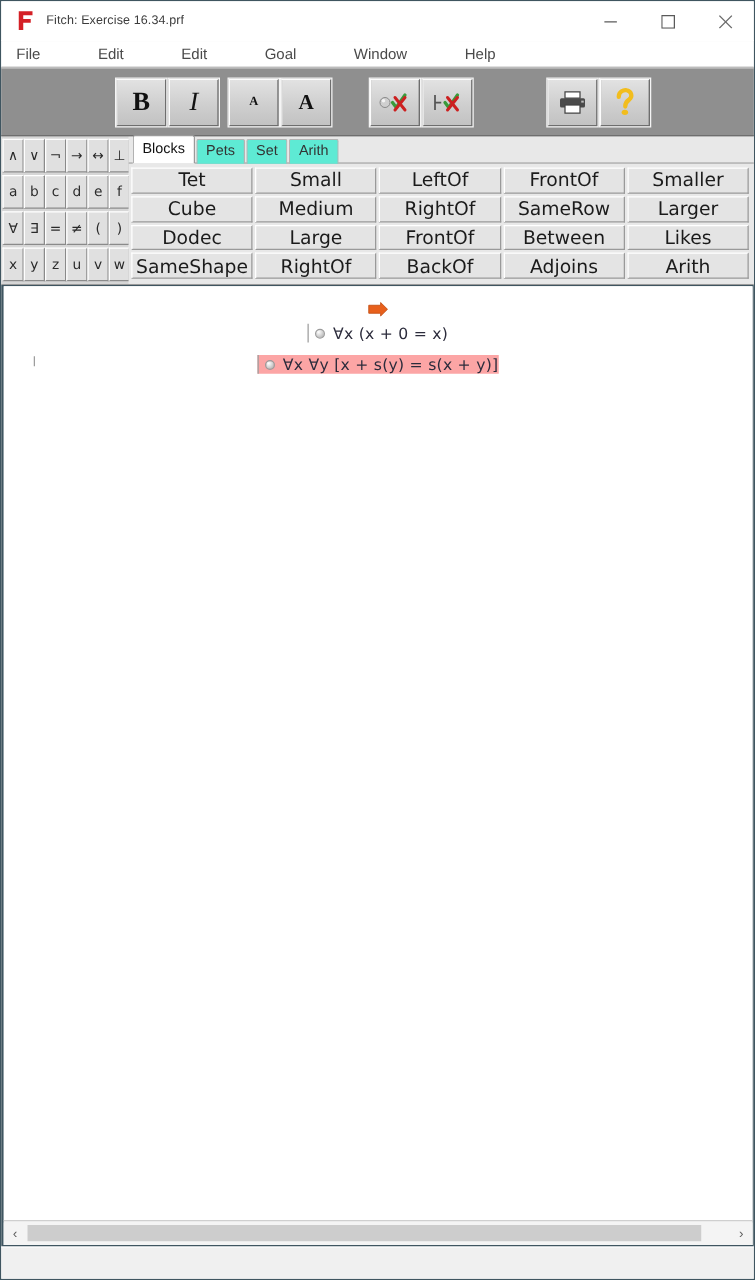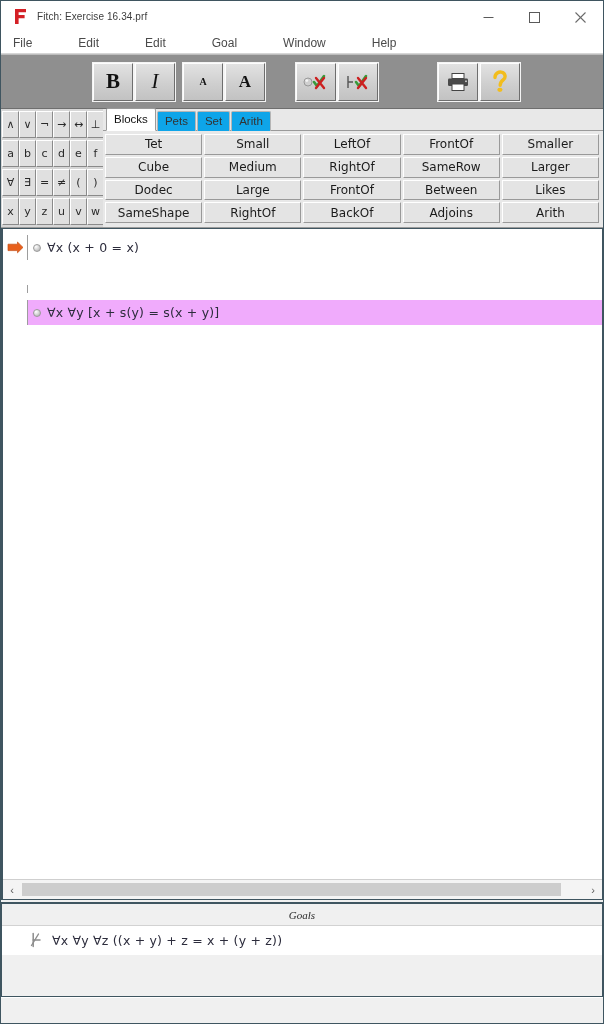--- a/index.html
+++ b/index.html
@@ -127,21 +127,21 @@
   .tabstrip {
     height: 22px; flex: 0 0 22px;
     display: flex; align-items: flex-end;
     padding-left: 3px;
     background: #e8e8e8;
     border-bottom: 1px solid #9a9a9a;
   }
   .tab {
     font-size: 11.5px; color: #333;
     padding: 3px 7px 3px 7px;
-    background: #0ea5e9;
+    background: #5eead4;
     border-top: 1px solid #b5b5b5;
     border-left: 1px solid #b5b5b5;
     border-right: 1px solid #b5b5b5;
     border-top-left-radius: 2px; border-top-right-radius: 2px;
     margin-right: 1px;
     line-height: 1.15;
     position: relative; top: 1px;
   }
   .tab.active {
     background: #ffffff;
@@ -160,21 +160,21 @@
     gap: 2px;
     padding: 3px 4px 4px 2px;
     background: #e8e8e8;
   }
   .predbtn {
     background: #e4e4e4;
     border-top: 1px solid #ffffff;
     border-left: 1px solid #ffffff;
     border-right: 1px solid #999999;
     border-bottom: 1px solid #999999;
-    font-size: 12px; color: #1b1b1b;
+    font-size: 15px; color: #1b1b1b;
     display: flex; align-items: center; justify-content: center;
     white-space: nowrap;
     font-family: "DejaVu Sans", sans-serif;
   }
 
   
   .proofwrap {
     flex: 1 1 auto;
     display: flex; flex-direction: column;
     background: #ffffff;
@@ -187,37 +187,38 @@
   .proof-scroll {
     flex: 1 1 auto;
     overflow: hidden;
     background: #ffffff;
     position: relative;
   }
   .premise-block {
     padding-top: 6px;
   }
   .proof-line {
-    display: flex; 
+    display: flex; align-items: center;
     height: 25px;
     position: relative;
+    flex-direction: column;
   }
   .gutter {
     width: 24px; flex: 0 0 24px;
     display: flex; align-items: center; justify-content: center;
   }
   .focus-arrow { display: block; }
   .line-body {
     flex: 1 1 auto;
     display: flex; align-items: center;
     height: 25px;
     border-left: 1px solid #9d9d9d;
     padding-left: 5px;
   }
-  .line-body.highlight { background: #f0abfc; margin-top: 40px; }
+  .line-body.highlight { background: #fca5a5; }
   .step-dot {
     width: 8px; height: 8px; border-radius: 50%;
     background: radial-gradient(circle at 32% 28%, #ffffff 0%, #d9d9d9 45%, #a8a8a8 100%);
     border: 1px solid #9b9b9b;
     flex: 0 0 8px;
     margin-right: 6px;
   }
   .formula {
     font-family: "DejaVu Sans", sans-serif;
     font-size: 12.5px;
@@ -480,31 +481,15 @@
 
     <div class="hscroll">
       <div class="sb-arrow">‹</div>
       <div class="sb-track">
         <div class="sb-thumb"></div>
       </div>
       <div class="sb-arrow">›</div>
     </div>
   </div>
 
-  <div class="goalswrap">
-    <div class="goals-header">Goals</div>
-    <div class="goals-body">
-      <div class="goal-row">
-        <span class="goal-icon">
-          <svg width="13" height="16" viewBox="0 0 13 16">
-            <path d="M3.2 1.5 L3.2 14.5" stroke="#8d8d8d" stroke-width="1.5" stroke-linecap="round"></path>
-            <path d="M3.2 8 L10 8" stroke="#8d8d8d" stroke-width="1.5" stroke-linecap="round"></path>
-            <path d="M8.5 2 L1.5 13.5" stroke="#8d8d8d" stroke-width="1.4" stroke-linecap="round"></path>
-          </svg>
-        </span>
-        <span class="formula">∀x ∀y ∀z ((x + y) + z = x + (y + z))</span>
-      </div>
-      <div class="goal-filler"></div>
-    </div>
-  </div>
 
   <div class="bottom-pad"></div>
 </div>
 
 </body></html>

